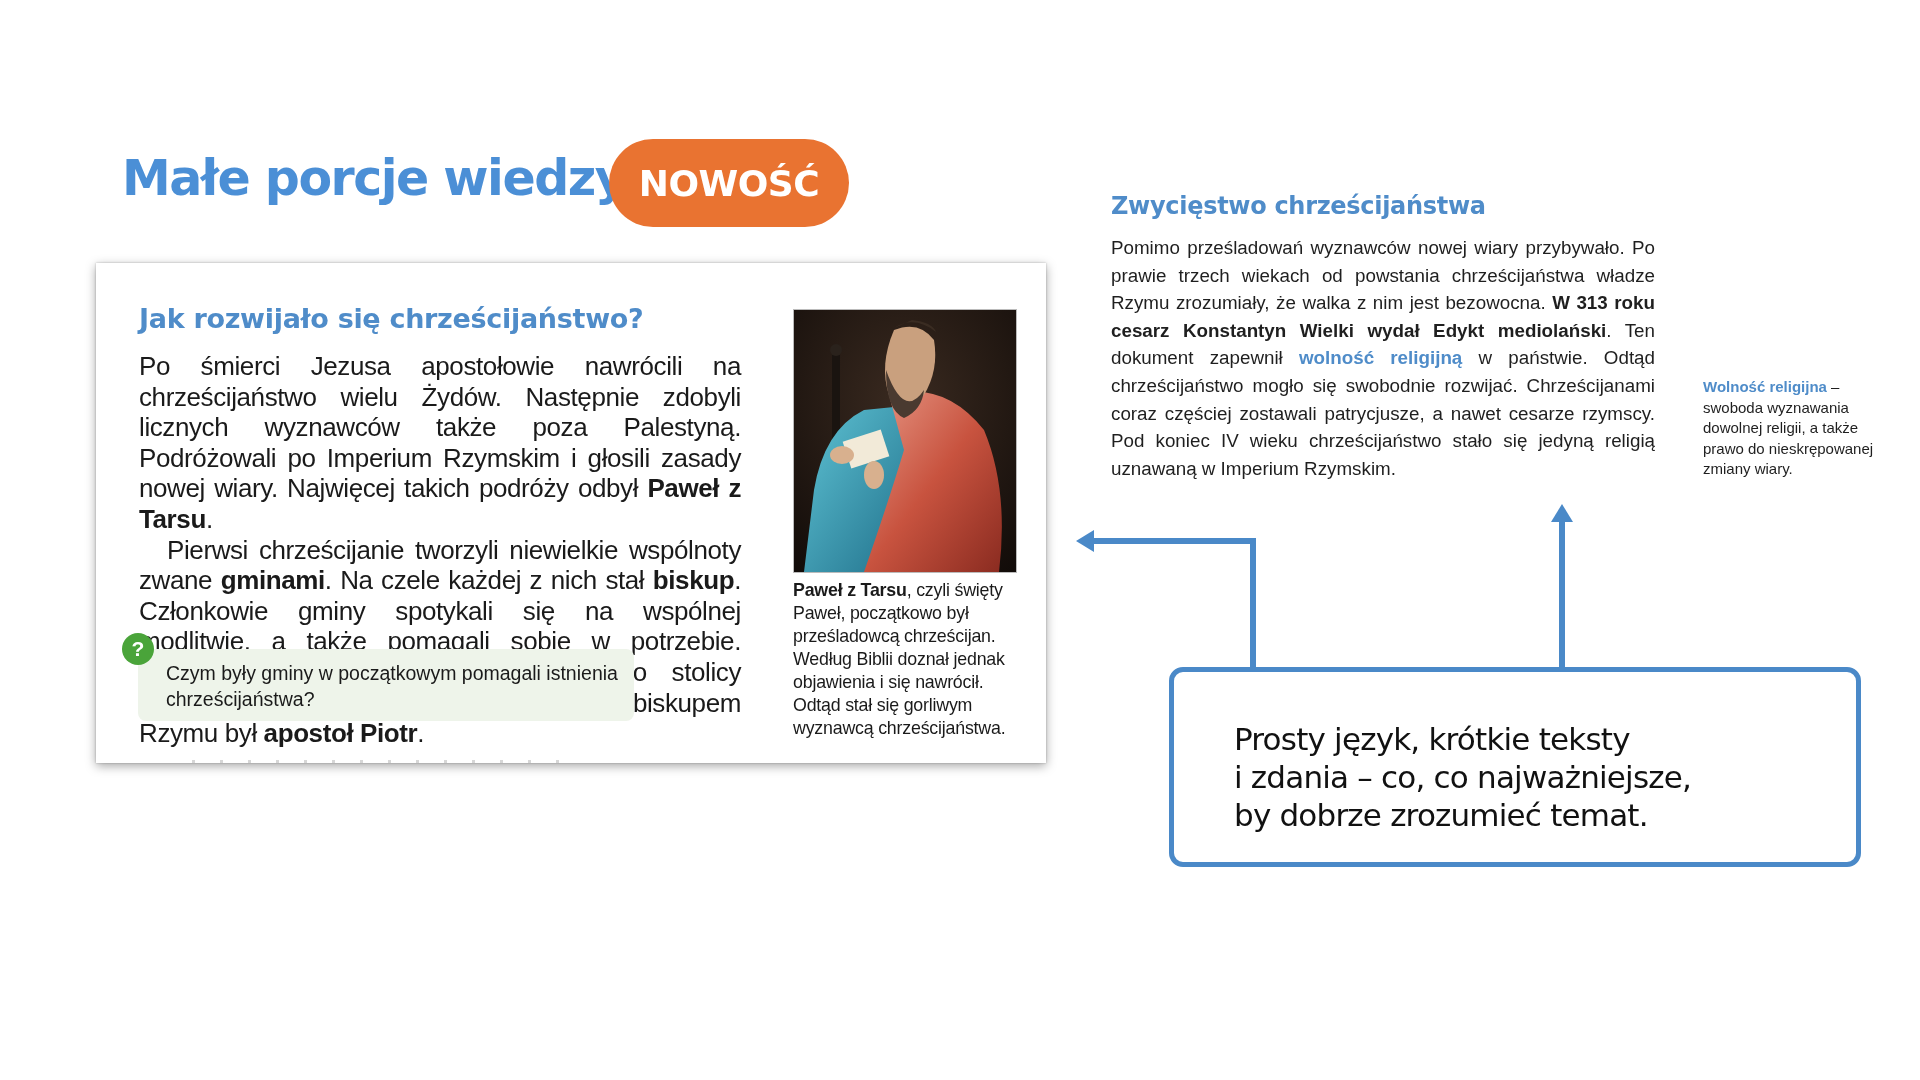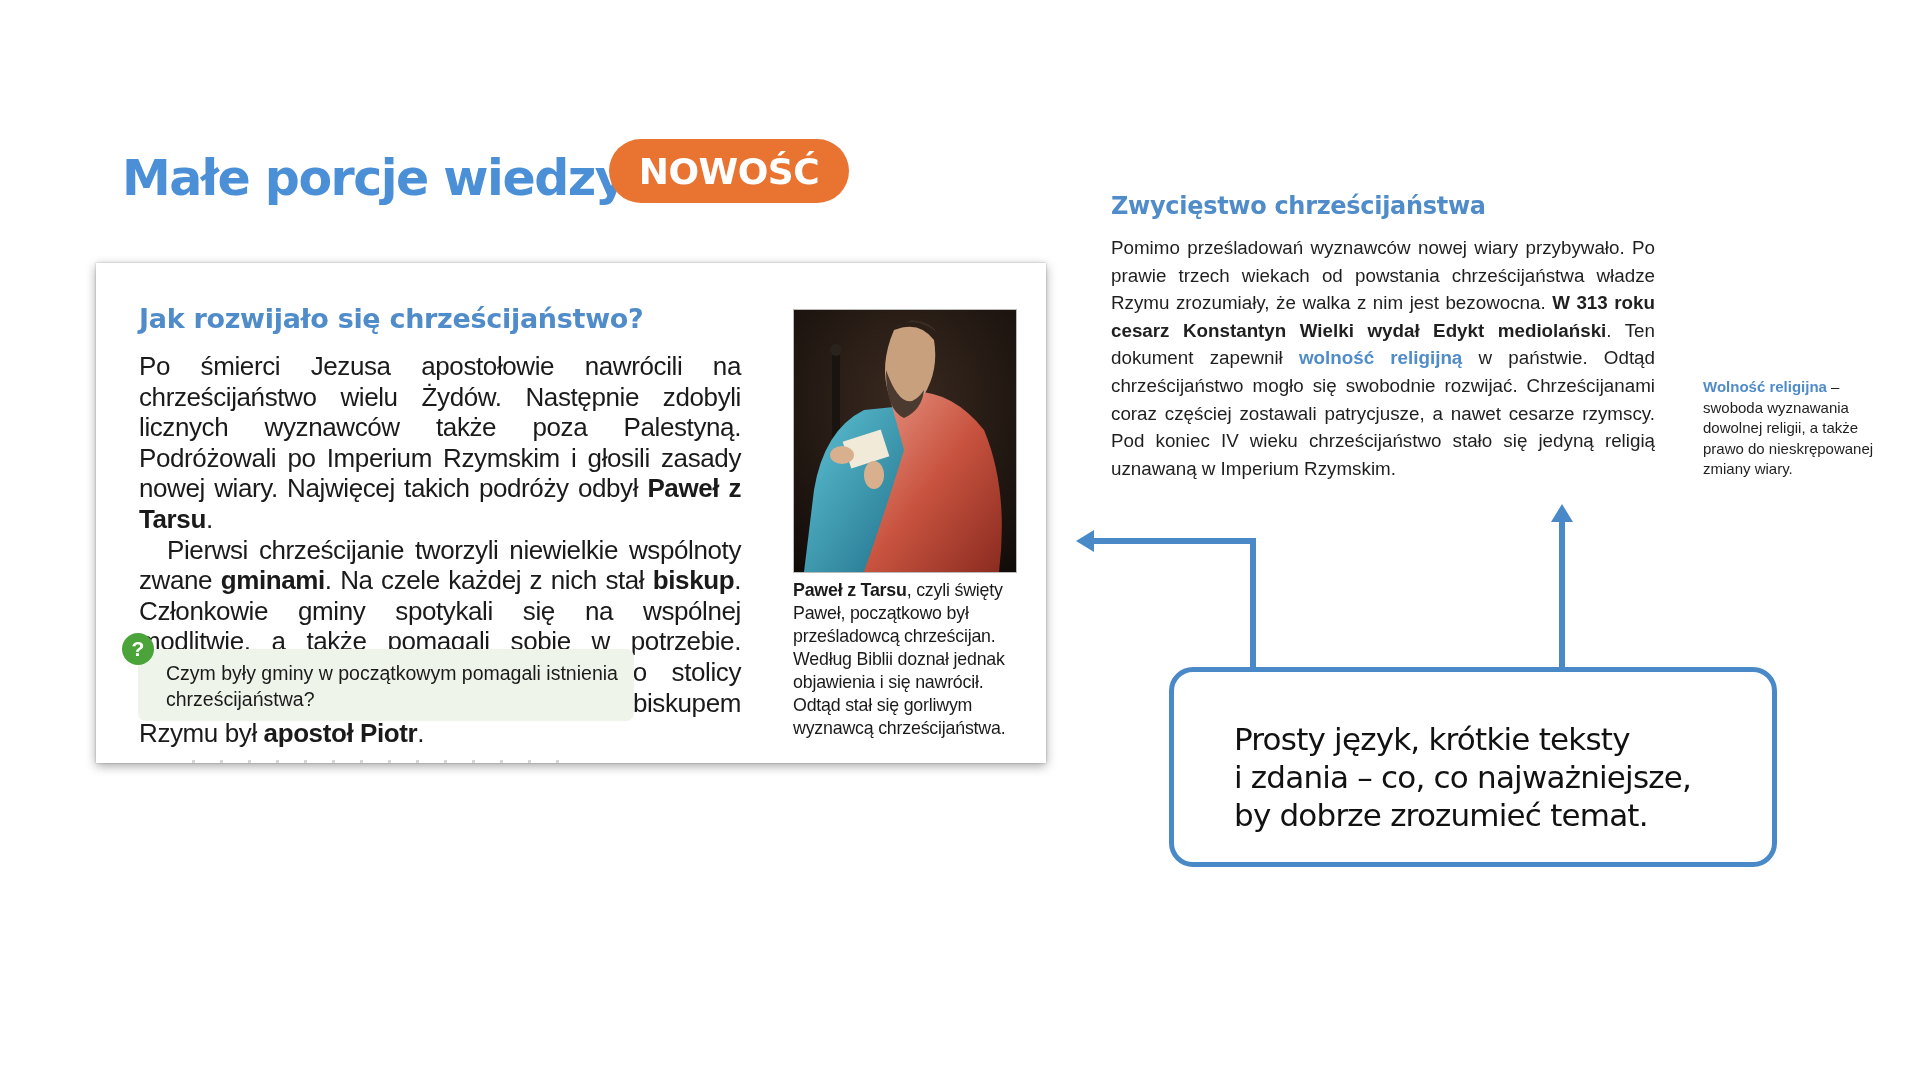--- a/index.html
+++ b/index.html
@@ -8,21 +8,21 @@
     background: #ffffff;
     font-family: "Liberation Sans", sans-serif;
   }
   .headline {
     position: absolute; left: 122px; top: 150px;
     font-family: "DejaVu Sans", sans-serif; font-weight: bold;
     font-size: 49px; color: #4b8fd6; letter-spacing: -1.5px;
     white-space: nowrap;
   }
   .badge {
-    position: absolute; left: 609px; top: 139px; width: 240px; height: 64px;
+    position: absolute; left: 609px; top: 139px; width: 240px; height: 88px;
     background: #e97331; border-radius: 44px;
     display: flex; align-items: center; justify-content: center;
     color: #ffffff; font-family: "DejaVu Sans", sans-serif; font-weight: bold;
     font-size: 36px; letter-spacing: -0.5px;
   }
   .card {
     position: absolute; left: 96px; top: 263px; width: 950px; height: 500px;
     background: #fff; border-radius: 0;
     box-shadow: 0 3px 10px rgba(0,0,0,0.35), 0 0 2px rgba(0,0,0,0.25);
     overflow: hidden;
@@ -75,22 +75,22 @@
     position: absolute; left: 1111px; top: 234px; width: 544px;
     font-size: 18.8px; line-height: 27.6px; color: #1f1f1f; text-align: justify;
   }
   .blue-term { color: #4f8cc9; font-weight: bold; margin-top: 24px; }
   .glossary {
     position: absolute; left: 1703px; top: 377px; width: 200px;
     font-size: 15px; line-height: 20.5px; color: #1f1f1f;
   }
   .glossary .term { color: #4f8cc9; font-weight: bold; }
   .note-box {
-    position: absolute; left: 1169px; top: 667px; width: 608px; height: 200px;
-    border: 5px solid #4a89c8; border-radius: 24px; box-sizing: border-box; background: #fff;
+    position: absolute; left: 1169px; top: 667px; width: 692px; height: 200px;
+    border: 5px solid #4a89c8; border-radius: 14px; box-sizing: border-box; background: #fff;
   }
   .note-text {
     position: absolute; left: 60px; top: 48px; width: 520px;
     font-family: "DejaVu Sans", sans-serif; font-size: 31px; line-height: 38px;
     color: #111; letter-spacing: -0.8px;
   }
   svg.arrows { position: absolute; left: 0; top: 0; }
 </style>
 </head>
 <body>

